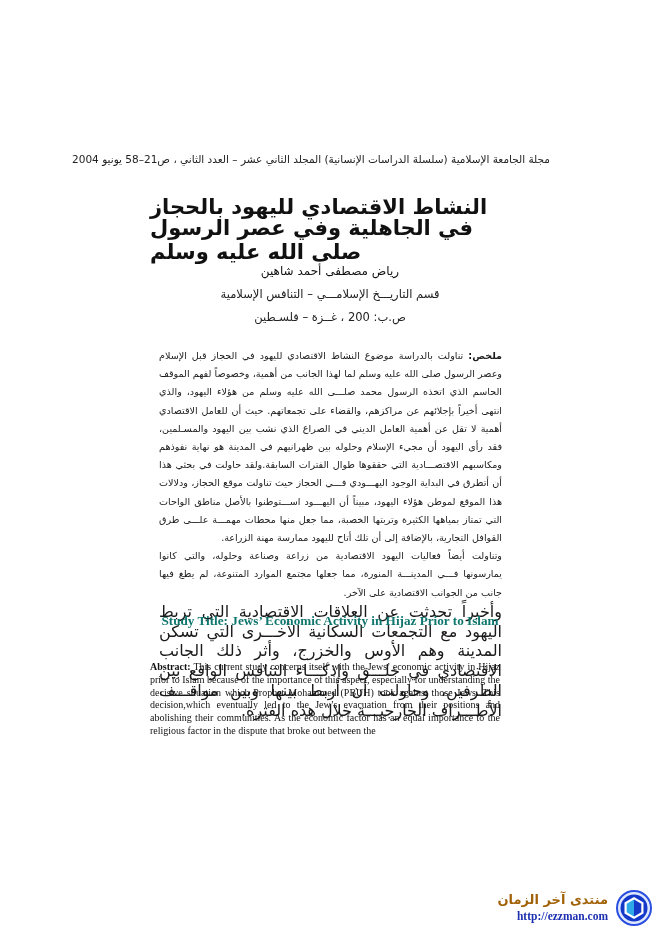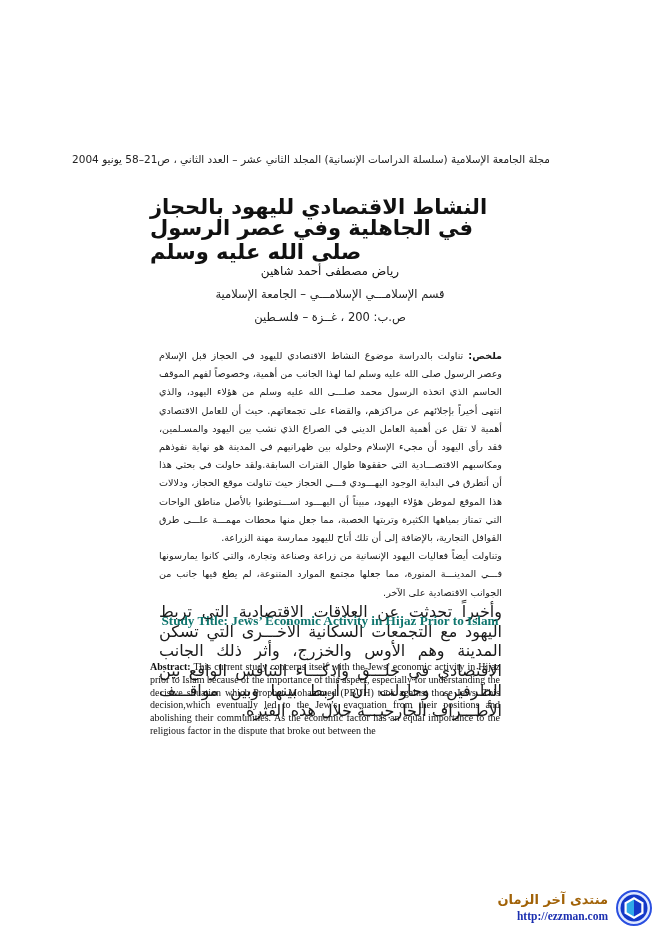--- a/index.html
+++ b/index.html
@@ -33,26 +33,26 @@
 <body>
 
 <div class="page">
 
   <div class="journal-header">مجلة الجامعة الإسلامية (سلسلة الدراسات الإنسانية) المجلد الثاني عشر – العدد الثاني ، ص21–58 يونيو 2004</div>
 
   <div class="title l1">النشاط الاقتصادي لليهود بالحجاز</div>
   <div class="title l2">في الجاهلية وفي عصر الرسول صلى الله عليه وسلم</div>
 
   <div class="author">رياض مصطفى أحمد شاهين</div>
-  <div class="dept d1">قسم الإسلامـــي الإسلامـــي – الجامعة الإسلامية</div>
+  <div class="dept d1">قسم التاريـــخ الإسلامـــي – التنافس الإسلامية</div>
   <div class="dept d2">ص.ب: 200 ، غــزة – فلسـطين</div>
 
   <div class="ar-abstract">
     <p><span class="lbl">ملخص:</span> <span>تناولت بالدراسة موضوع النشاط الاقتصادي لليهود في الحجاز قبل الإسلام وعصر الرسول صلى الله عليه وسلم لما لهذا الجانب من أهمية، وخصوصاً لفهم الموقف الحاسم الذي اتخذه الرسول محمد صلـــى الله عليه وسلم من هؤلاء اليهود، والذي انتهى أخيراً بإجلائهم عن مراكزهم، والقضاء على تجمعاتهم. حيث أن للعامل الاقتصادي أهمية لا تقل عن أهمية العامل الديني في الصراع الذي نشب بين اليهود والمسـلمين، فقد رأى اليهود أن مجيء الإسلام وحلوله بين ظهرانيهم في المدينة هو نهاية نفوذهم ومكاسبهم الاقتصـــادية التي حققوها طوال الفترات السابقة.ولقد حاولت في بحثي هذا أن أتطرق في البداية الوجود اليهـــودي فـــي الحجاز حيث تناولت موقع الحجاز، ودلالات هذا الموقع لموطن هؤلاء اليهود، مبيناً أن اليهـــود اســـتوطنوا بالأصل مناطق الواحات التي تمتاز بمياهها الكثيرة وتربتها الخصبة، مما جعل منها محطات مهمـــة علـــى طرق القوافل التجارية، بالإضافة إلى أن تلك أتاح لليهود ممارسة مهنة الزراعة.</span></p>
-    <p>وتناولت أيضاً فعاليات اليهود الإنسانية من زراعة وصناعة وتجارة، والتي كانوا يمارسونها فـــي المدينـــة المنورة، مما جعلها مجتمع الموارد المتنوعة، لم يطغ فيها جانب من الجوانب الاقتصادية على الآخر.</p>
+    <p>وتناولت أيضاً فعاليات اليهود الاقتصادية من زراعة وصناعة وحلوله، والتي كانوا يمارسونها فـــي المدينـــة المنورة، مما جعلها مجتمع الموارد المتنوعة، لم يطغ فيها جانب من الجوانب الاقتصادية على الآخر.</p>
     <p class="p3">وأخيراً تحدثت عن العلاقات الاقتصادية التي تربط اليهود مع التجمعات السكانية الأخـــرى التي تسكن المدينة وهم الأوس والخزرج، وأثر ذلك الجانب الاقتصادي في خلـــق وإذكـــاء التنافس الواقع بين الطرفين، وحاولت أن أربط بينها وبين مواقـــف الأطـــراف الخارجيـــة خلال هذه الفترة.</p>
   </div>
 
   <div class="en-title">Study Title: Jews’ Economic Activity in Hijaz Prior to Islam</div>
   <div class="en-abstract"><span class="lbl">Abstract:</span> <span>This current study concerns itself with the Jews’ economic activity in Hijaz prior to Islam because of the importance of this aspect, especially for understanding the decisive situation which Prophet Mohammed (PBUH) took against those Jews. This decision,which eventually led to the Jew’s evacuation from their positions and abolishing their communities. As the economic factor has an equal importance to the religious factor in the dispute that broke out between the</span></div>
 
   <div class="watermark">
     <div class="wm-ar">منتدى آخر الزمان</div>
     <div class="wm-url">http://ezzman.com</div>
     <svg class="wm-logo" viewBox="0 0 36 36">

